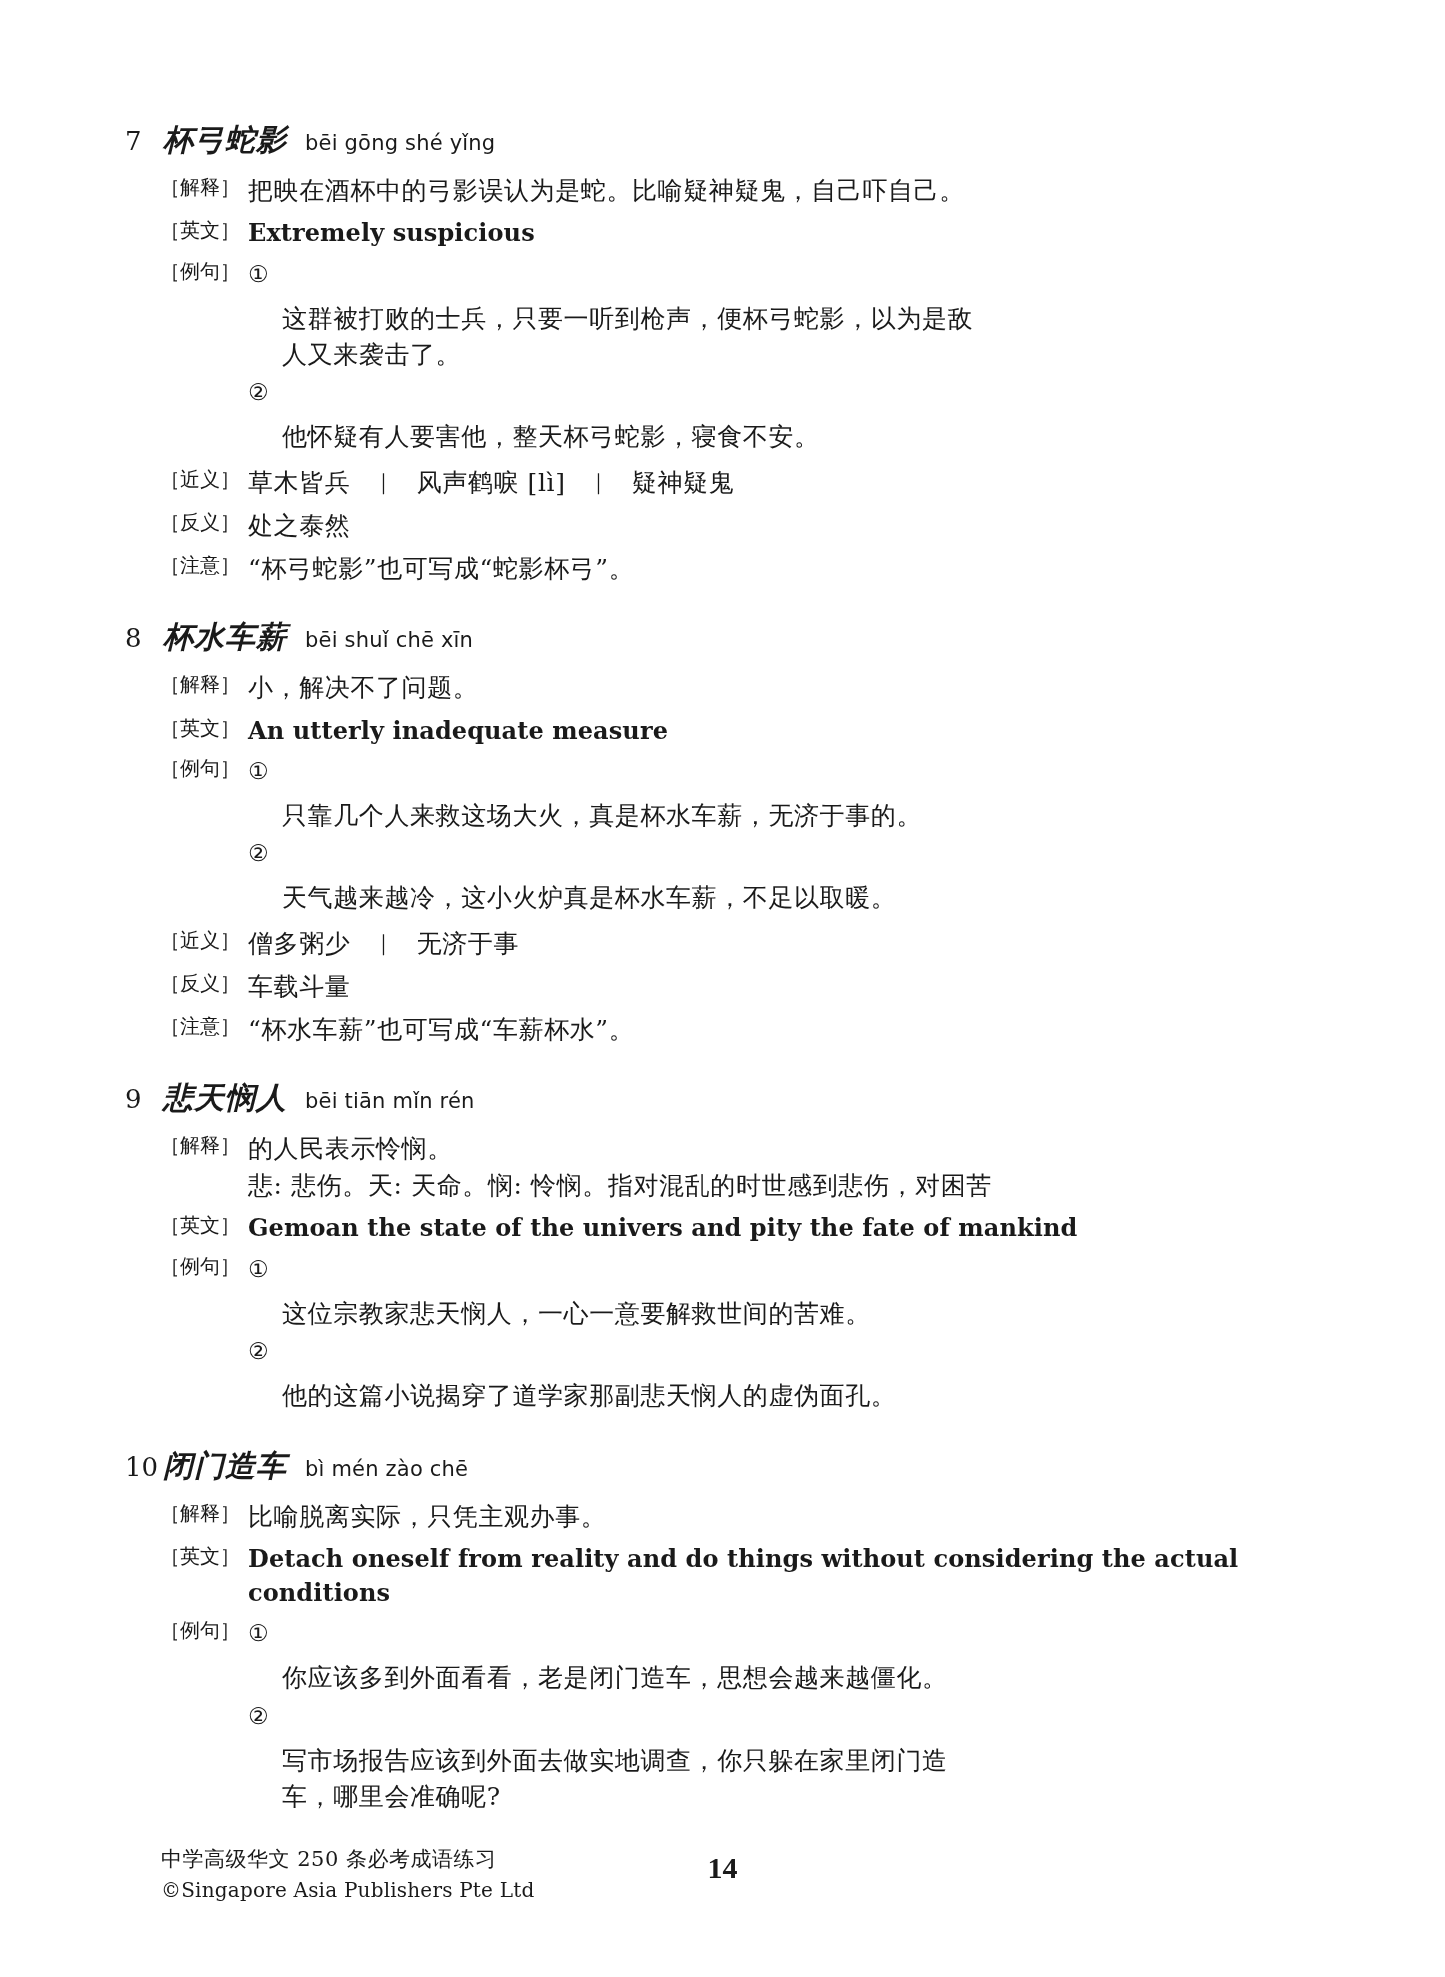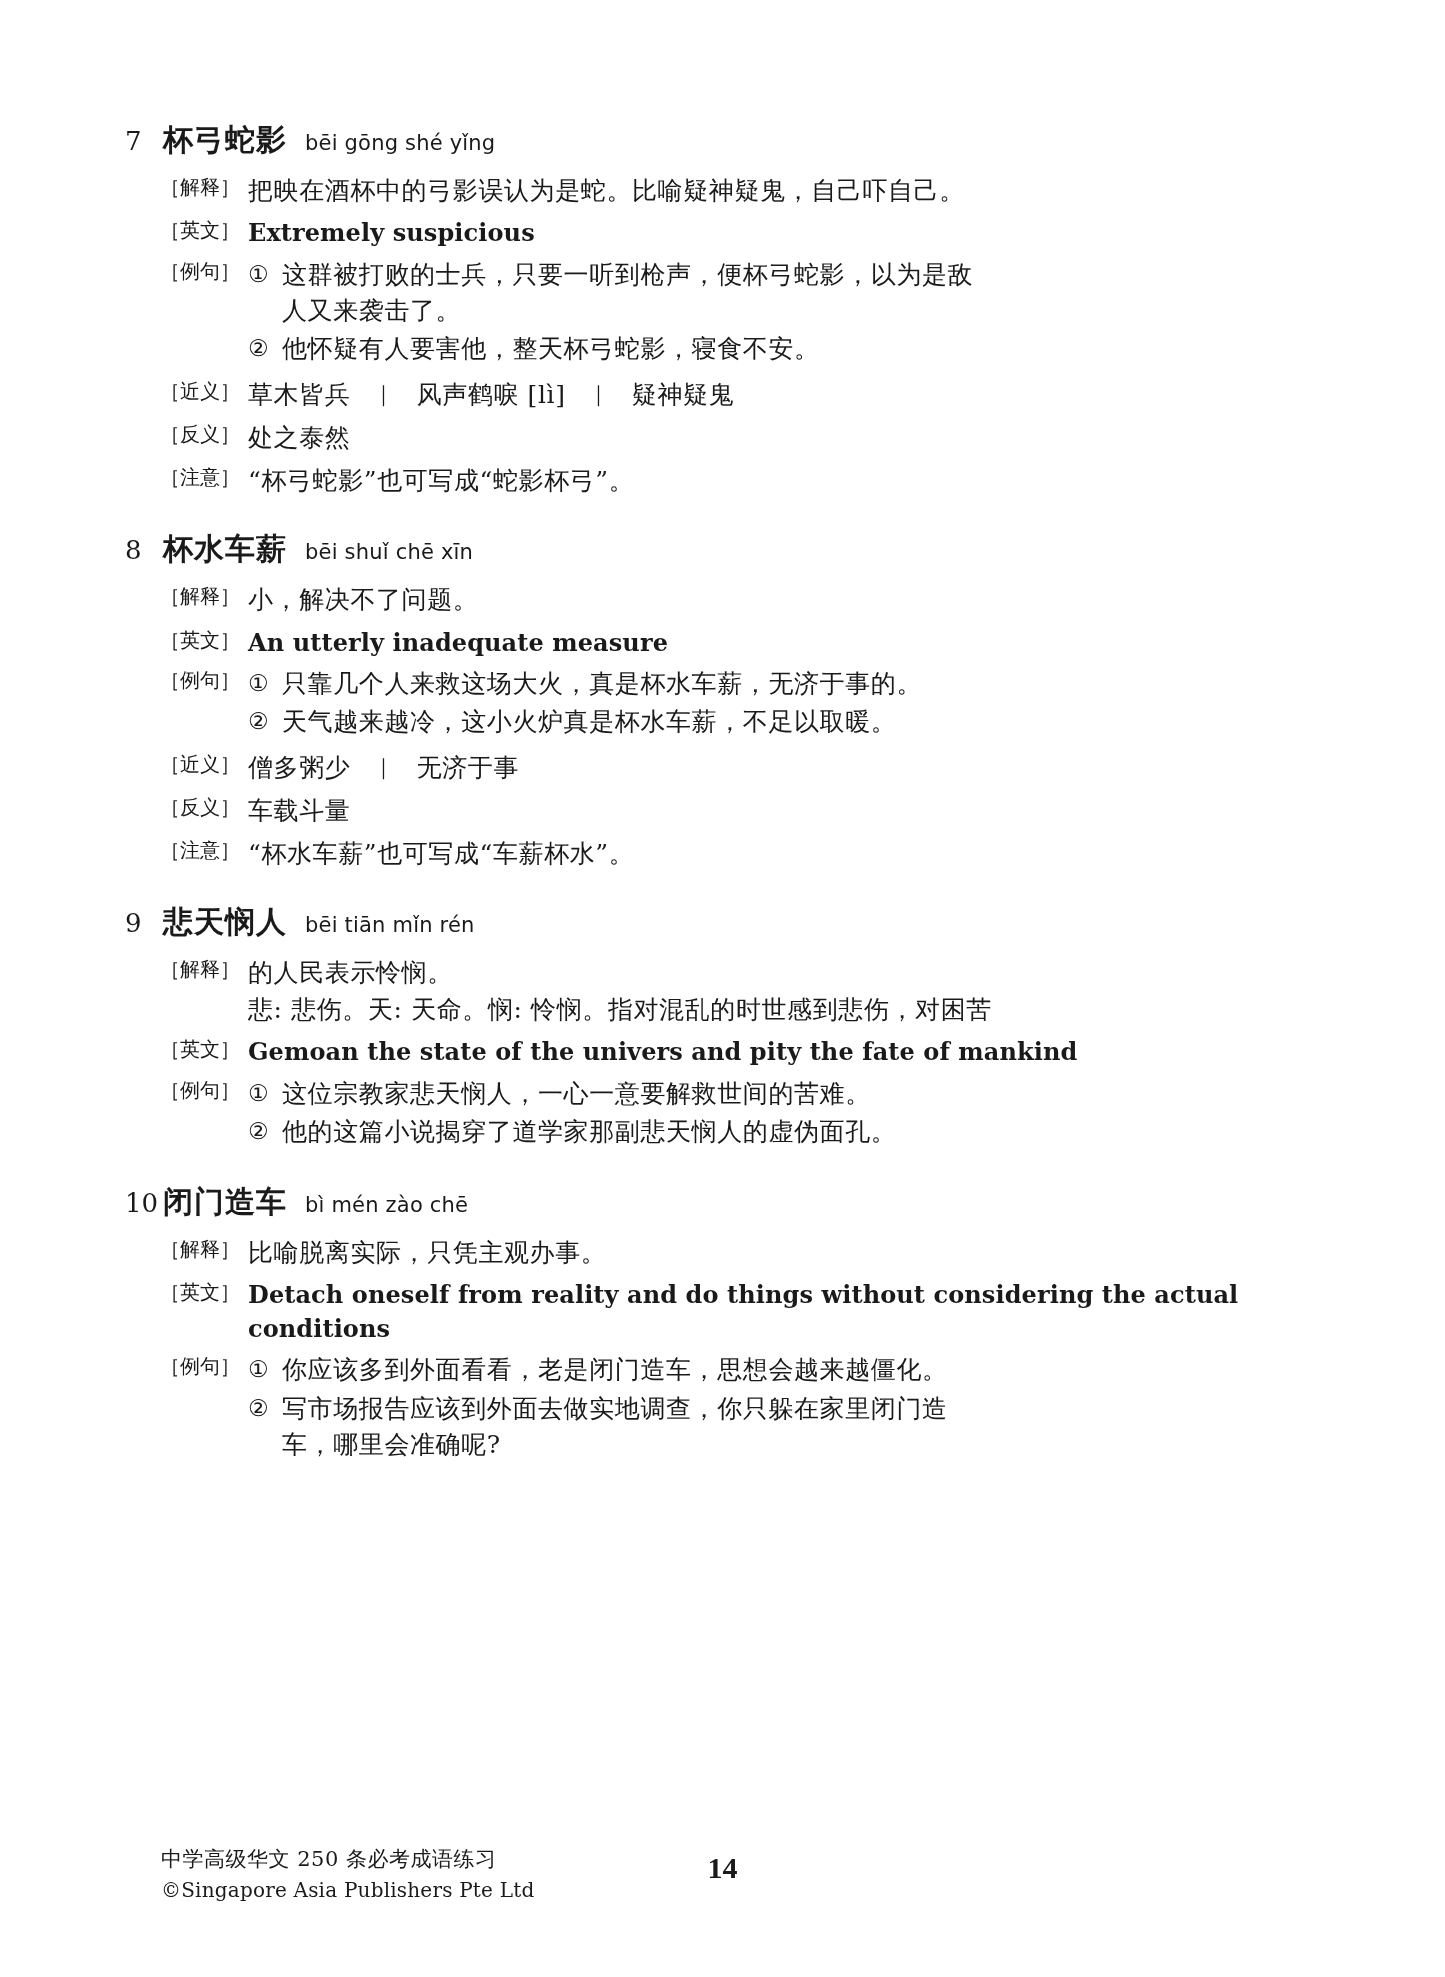--- a/index.html
+++ b/index.html
@@ -45,20 +45,21 @@
     flex: 0 0 38px;
     text-align: left;
     letter-spacing: 0;
   }
   .entry-idiom {
     font-family: "DejaVu Sans", sans-serif;
     font-size: 30px;
     font-weight: 700;
     letter-spacing: 1px;
     white-space: nowrap;
+    font-style: italic;
   }
   .entry-pinyin {
     font-family: "DejaVu Sans", sans-serif;
     font-size: 21px;
     font-weight: 400;
     margin-left: 18px;
     letter-spacing: 0.2px;
     white-space: nowrap;
   }
 
@@ -110,20 +111,21 @@
     font-family: "DejaVu Sans", sans-serif;
     font-size: 23px;
     line-height: 1.55;
   }
   .ex-text {
     flex: 1 1 auto;
     font-family: "DejaVu Serif", serif;
     font-size: 25px;
     line-height: 1.45;
     letter-spacing: 0.6px;
+    margin-top: 44px;
   }
 
   .syn-sep {
     display: inline-block;
     padding: 0 14px;
     font-family: "DejaVu Sans", sans-serif;
     font-size: 21px;
     position: relative;
     top: -2px;
   }

